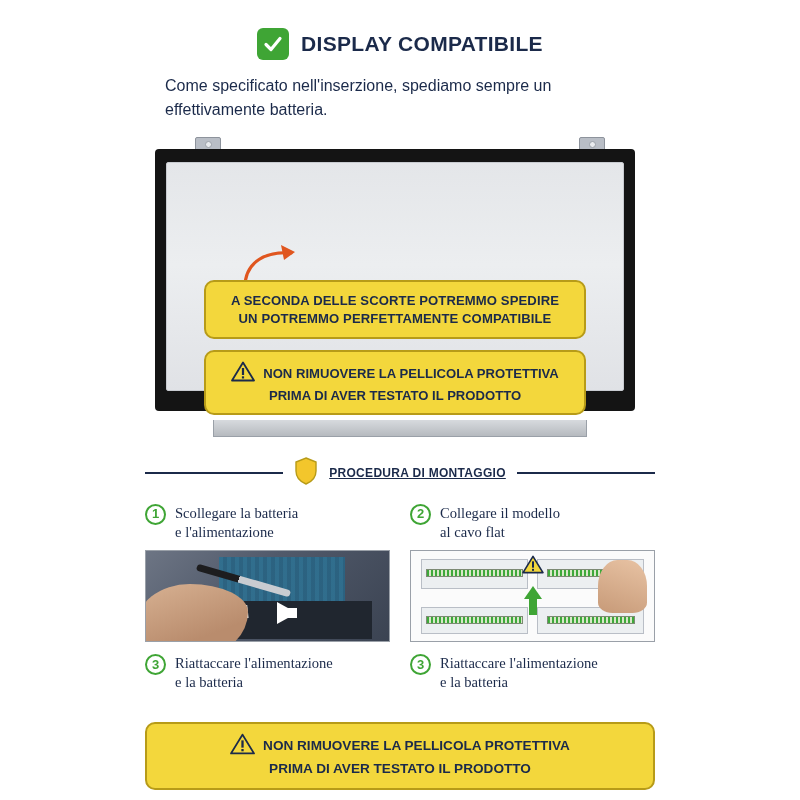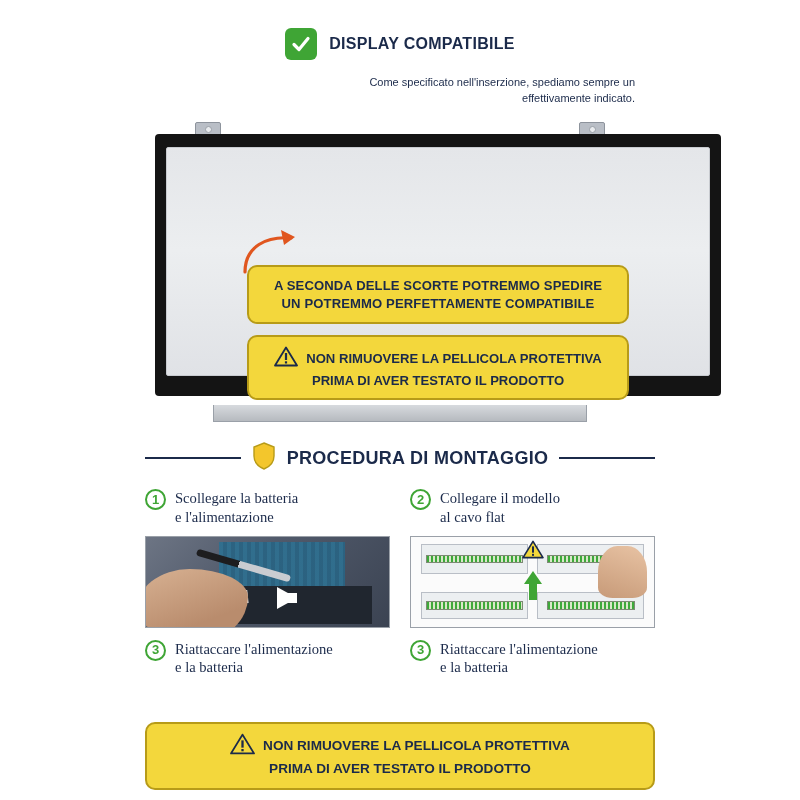--- a/index.html
+++ b/index.html
@@ -46,31 +46,31 @@
     height: 32px;
     border-radius: 6px;
     background: #3fa535;
     display: flex;
     align-items: center;
     justify-content: center;
     flex: 0 0 auto;
   }
   .check-badge svg { display: block; }
   .header-title {
-    font-size: 16px;
+    font-size: 21px;
     font-weight: bold;
     letter-spacing: 0.3px;
     color: #1b2a4a;
     white-space: nowrap;
   }
   .intro {
     margin: 14px auto 16px auto;
     width: 470px;
-    text-align: right;
-    font-size: 11px;
+    text-align: left;
+    font-size: 16px;
     line-height: 1.47;
     color: #1b2a4a;
   }
 
   
   .display-wrap {
     position: relative;
     margin: 16px auto 0 auto;
     width: 490px;
     height: 300px;
@@ -98,21 +98,21 @@
     border: 1px solid #9aa0a8;
     box-sizing: border-box;
   }
   .bracket-left { left: 40px; }
   .bracket-right { right: 40px; }
 
   .panel-outer {
     position: absolute;
     top: 12px;
     left: 0;
-    width: 566px;
+    width: 480px;
     height: 262px;
     background: #141414;
     border-radius: 4px;
     box-sizing: border-box;
     padding: 13px 11px 20px 11px;
   }
   .panel-screen {
     position: relative;
     width: 100%;
     height: 100%;
@@ -183,24 +183,25 @@
     justify-content: center;
     gap: 11px;
     margin-top: 20px;
   }
   .proc-rule {
     flex: 1 1 auto;
     height: 2px;
     background: #1b2a4a;
   }
   .proc-title {
-    font-size: 18px;
+    font-size: 12px;
     font-weight: bold;
     letter-spacing: 0.3px;
     white-space: nowrap;
+    text-decoration: underline;
   }
   .shield { flex: 0 0 auto; }
 
   
   .steps-grid {
     margin-top: 14px;
     display: grid;
     grid-template-columns: 1fr 1fr;
     column-gap: 20px;
     row-gap: 0;
@@ -366,21 +367,21 @@
     <span class="check-badge">
       <svg width="22" height="22" viewBox="0 0 22 22">
         <path d="M4 11.5 L9 16.5 L18 5.5" fill="none" stroke="#ffffff" stroke-width="3.2" stroke-linecap="round" stroke-linejoin="round"></path>
       </svg>
     </span>
     <span class="header-title">DISPLAY COMPATIBILE</span>
   </div>
 
   <div class="intro">
     <div>Come specificato nell'inserzione, spediamo sempre un</div>
-    <div>effettivamente indicato.</div>
+    <div>effettivamente batteria.</div>
   </div>
 
   <div class="display-wrap">
     <div class="bracket bracket-left"></div>
     <div class="bracket bracket-right"></div>
 
     <div class="panel-outer">
       <div class="panel-screen">
 
         <span class="curved-arrow">

